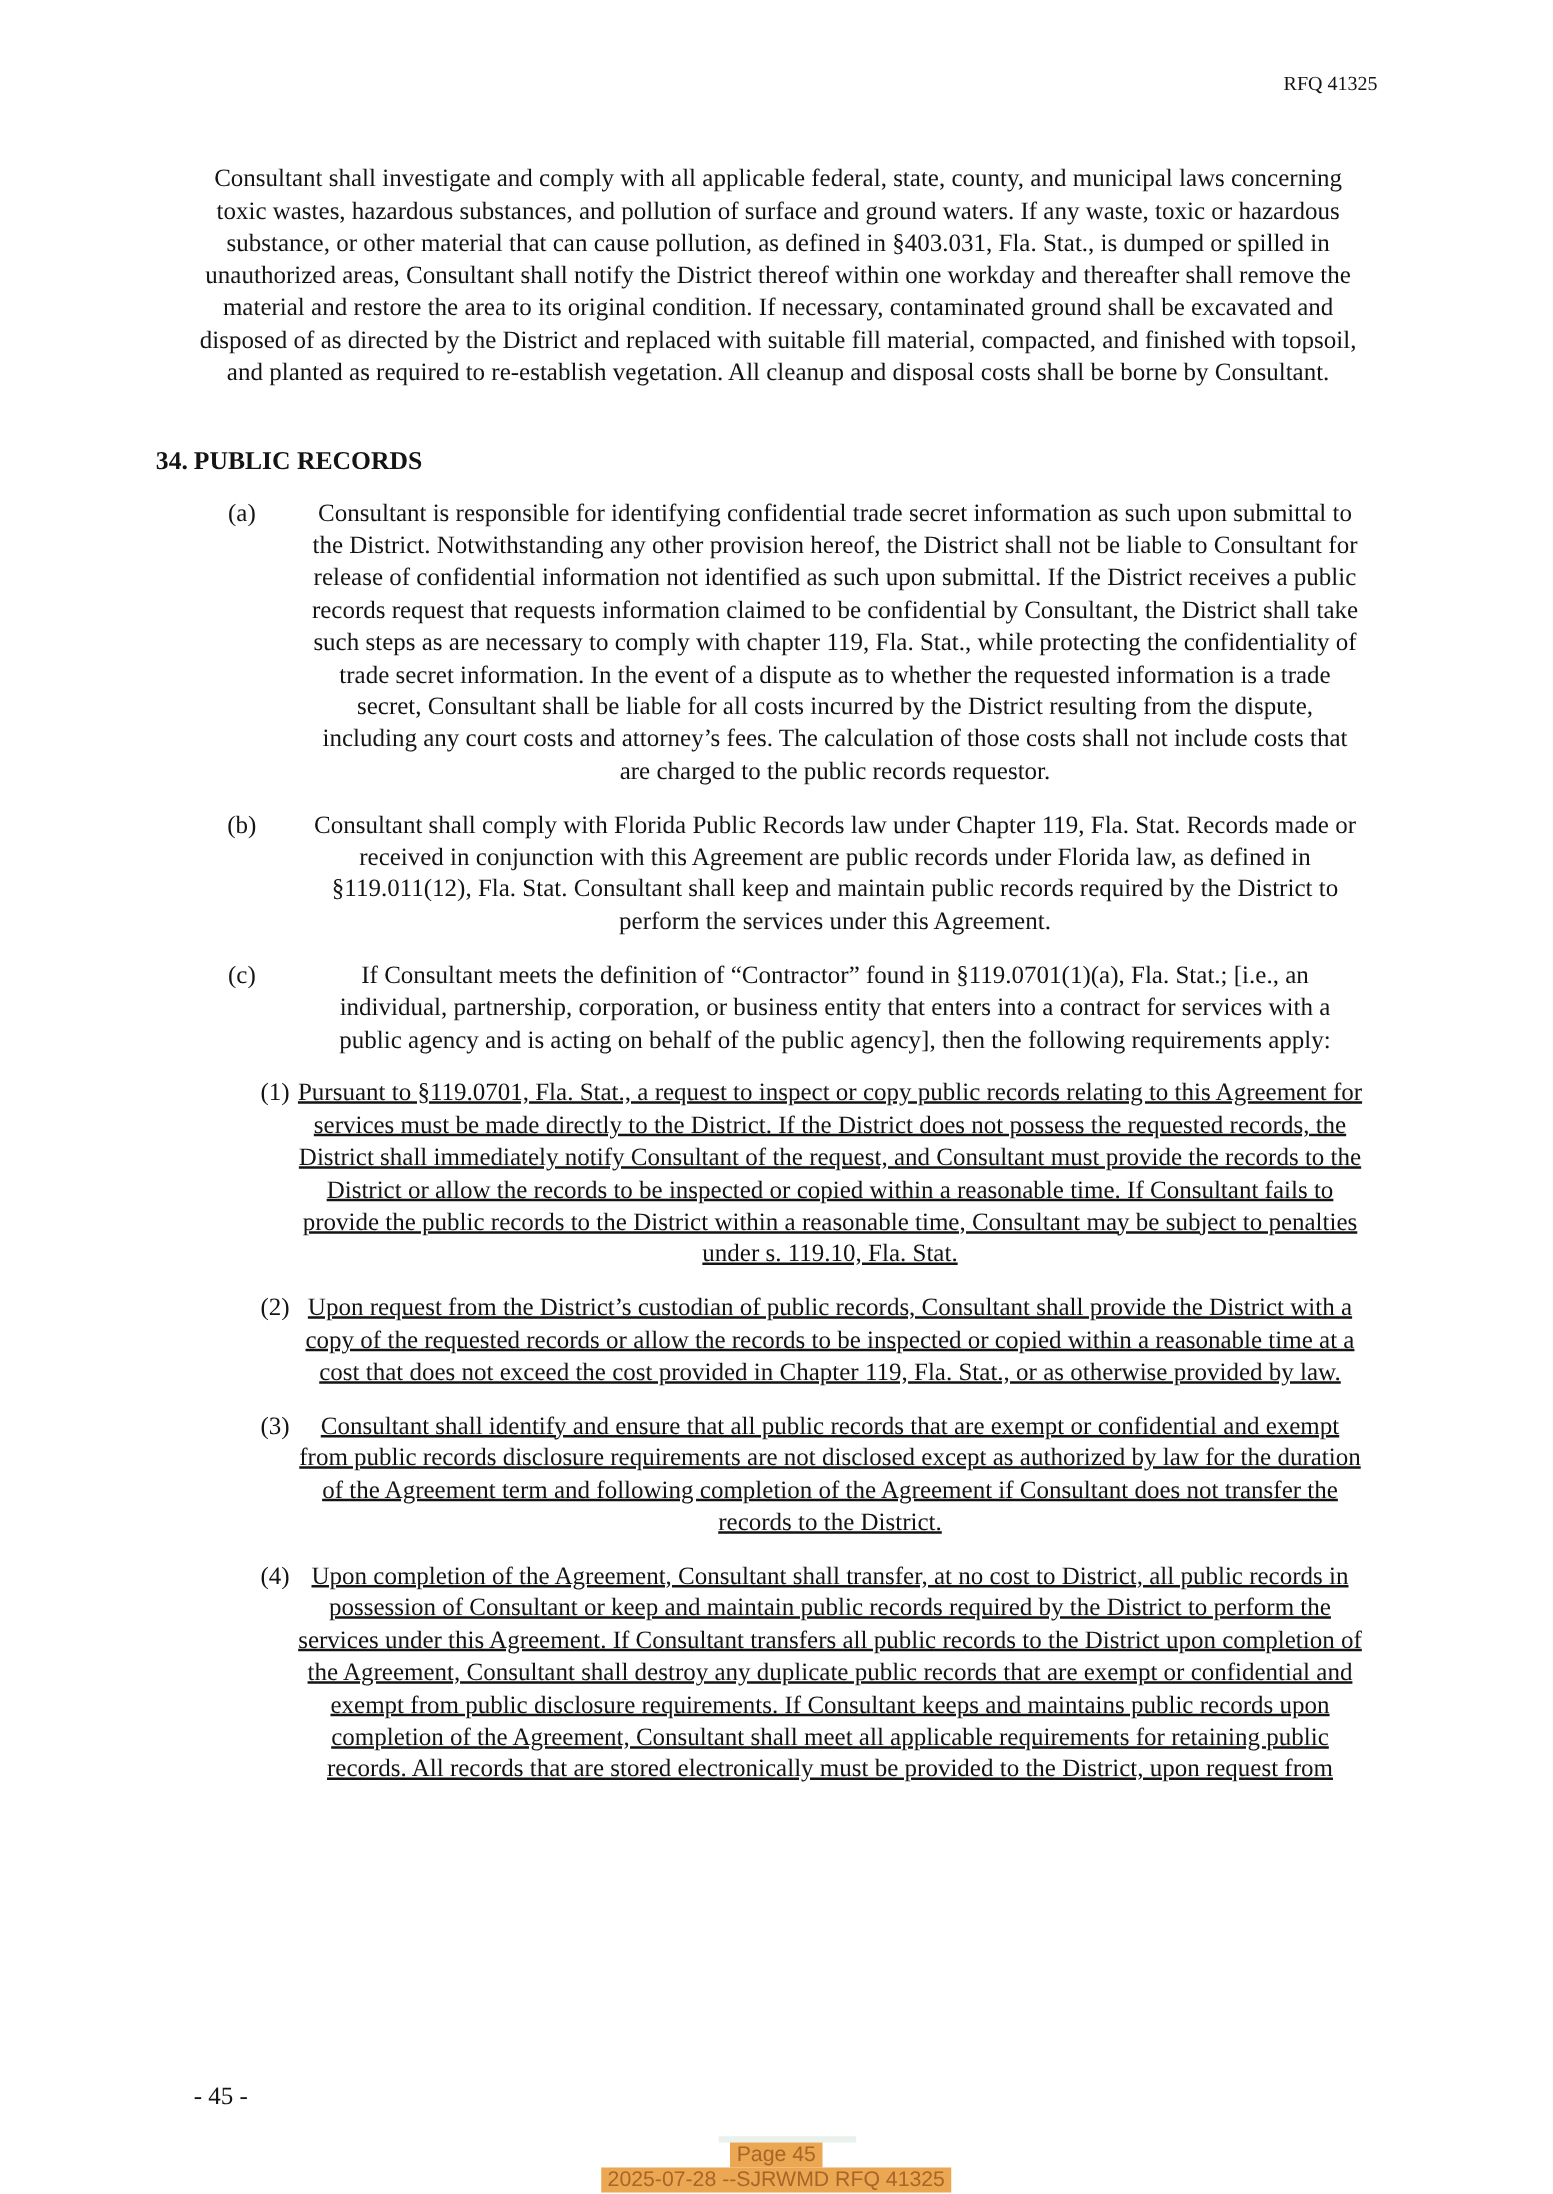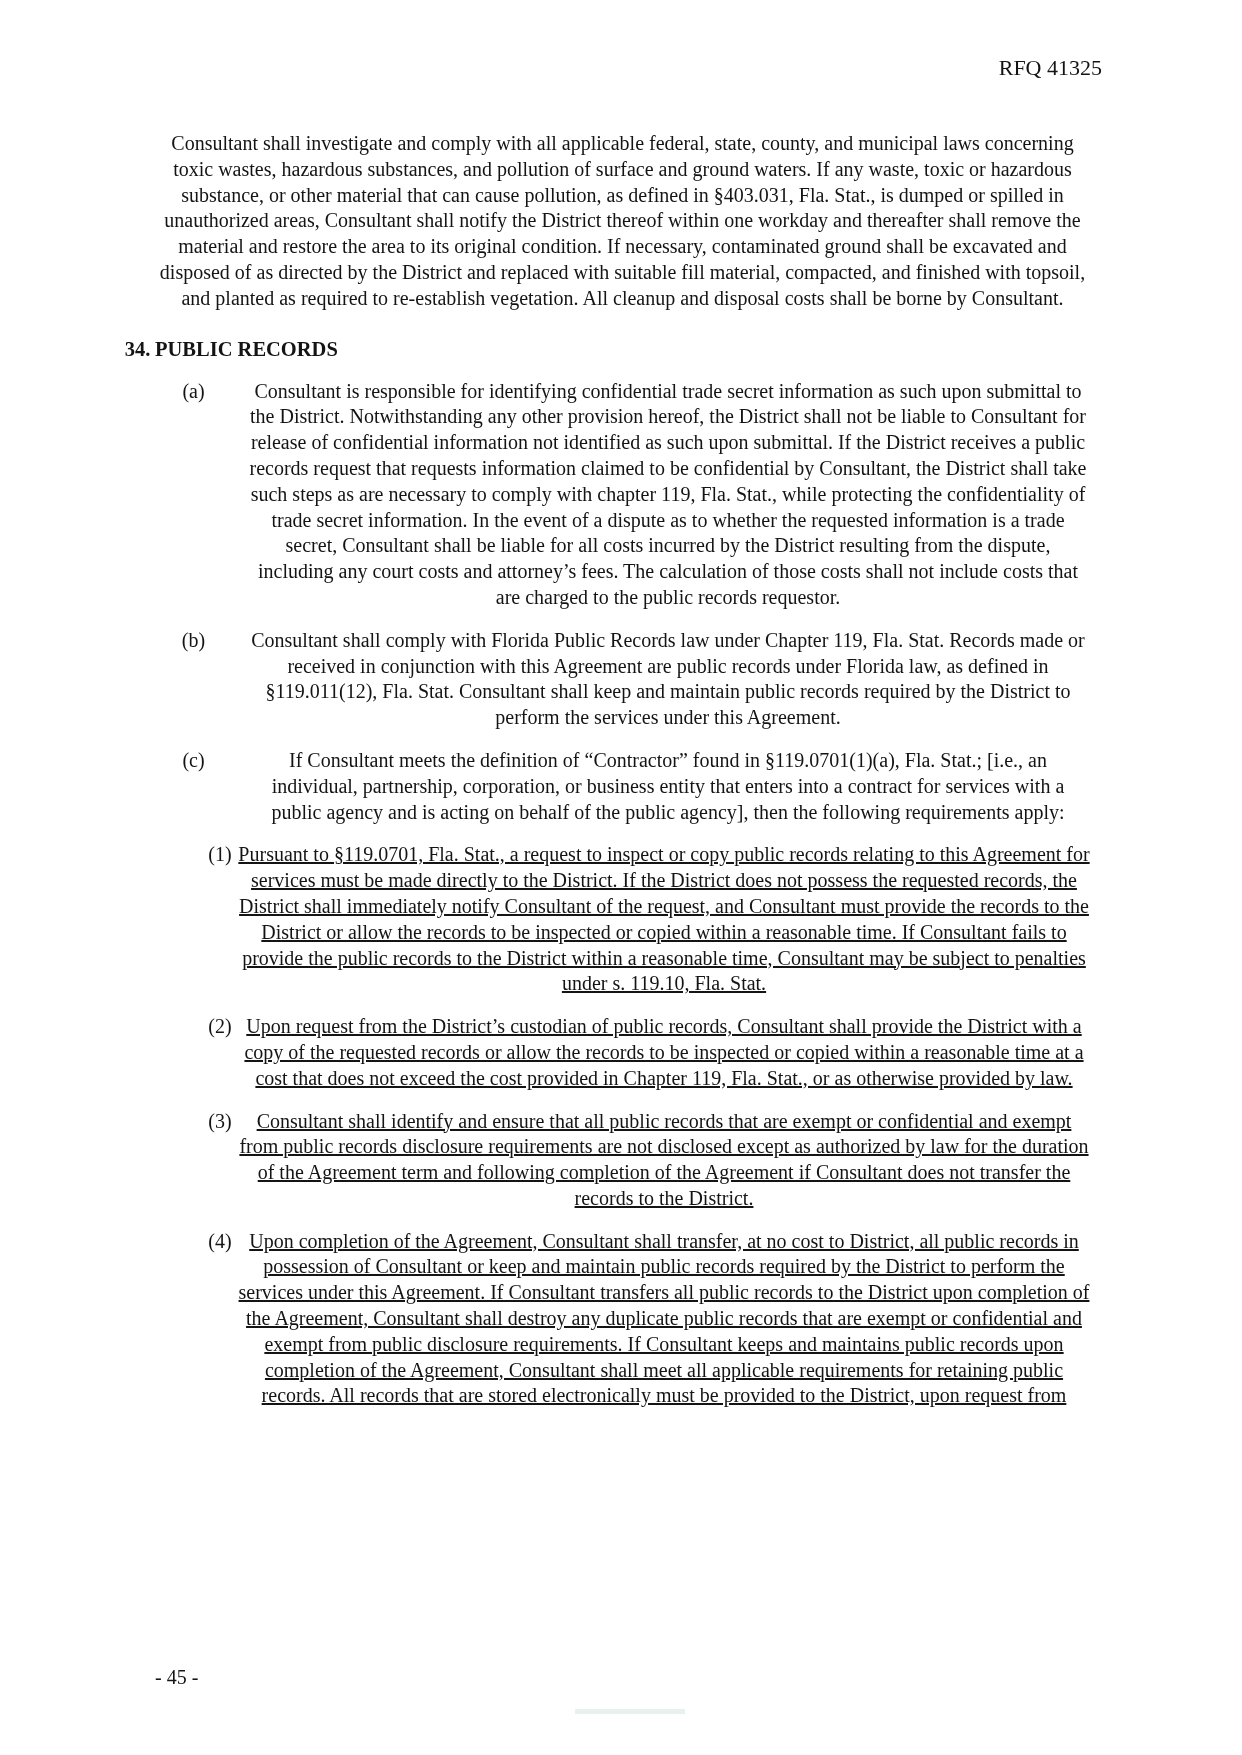--- a/index.html
+++ b/index.html
@@ -15,36 +15,36 @@
     overflow: hidden;
     font-family: "Liberation Serif", serif;
     font-size: 20px;
     line-height: 25.8px;
     color: #141414;
   }
   .doc-header {
     position: absolute;
     top: 55px;
     right: 140px;
-    font-size: 22px;
+    font-size: 16px;
   }
   .content {
     position: absolute;
     top: 131px;
     left: 155px;
     width: 935px;
     text-align: center;
   }
   .intro {
     margin: 0;
   }
   .section-heading {
     display: flex;
     margin-left: -35px;
-    margin-top: 24px;
+    margin-top: 44px;
     font-weight: bold;
     font-size: 20.5px;
     line-height: 26px;
   }
   .section-heading .sec-num {
     flex: 0 0 35px;
   }
   .items {
     margin-top: 17px;
   }
@@ -173,14 +173,22 @@
 
       </div>
 
     </div>
   </div>
 
   <div class="page-number">- 45 -</div>
 
   <div class="faint-strip"></div>
 
+  <div class="stamp">
+    <div class="stamp-row">
+      <span class="stamp-line">Page 45</span>
+    </div>
+    <div class="stamp-row">
+      <span class="stamp-line">2025-07-28 --SJRWMD RFQ 41325</span>
+    </div>
+  </div>
 
 </div>
 
 </body></html>

